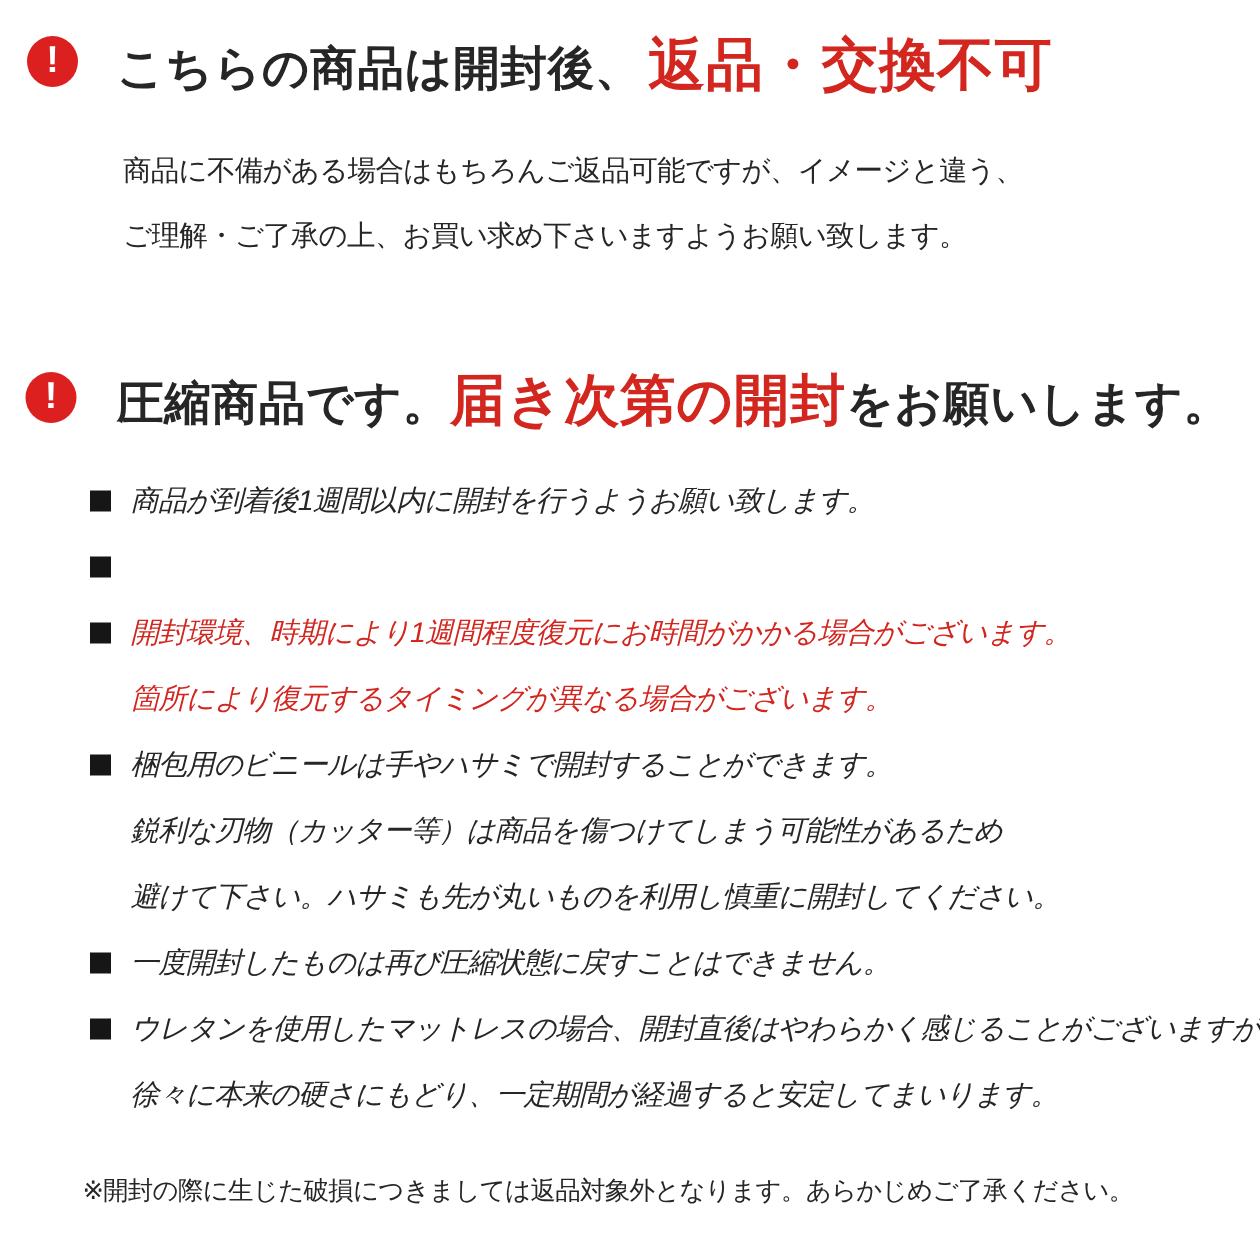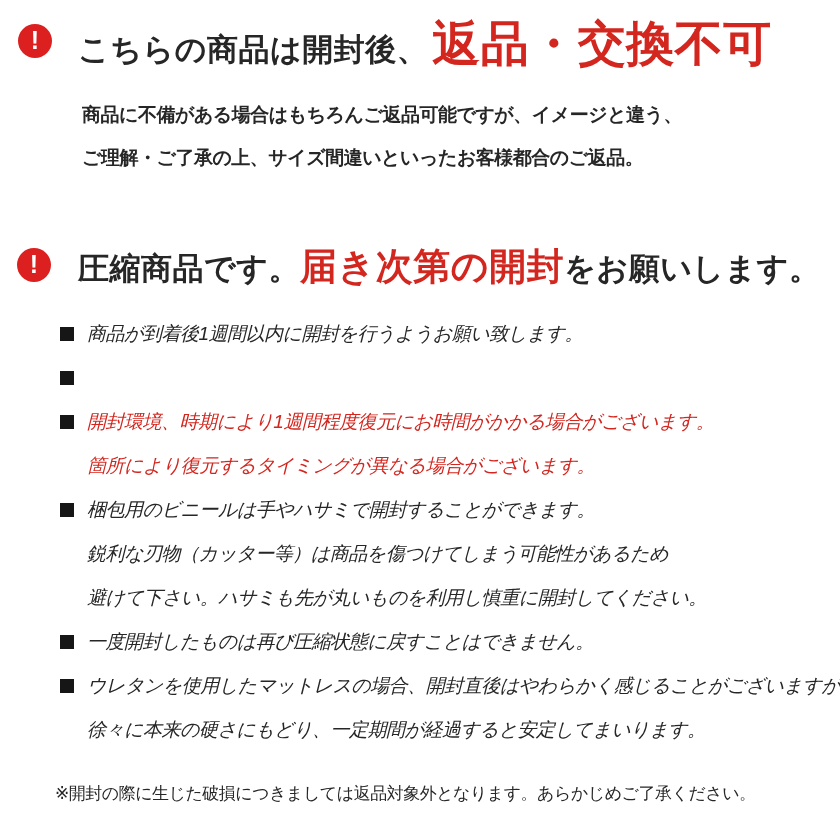--- a/index.html
+++ b/index.html
@@ -47,30 +47,30 @@
     color:var(--text);
     letter-spacing:0.5px;
   }
   .h1{top:21px;font-size:31px;line-height:46px;}
   .h2{top:244px;font-size:31px;line-height:46px;}
   .h-red{
     color:var(--red);
     font-size:37px;
     font-weight:700;
   }
-  .h1 .h-red{font-size:48px;margin-left:4px;}
+  .h1 .h-red{font-size:38px;margin-left:4px;}
   
   .para{
     position:absolute;
     left:82px;
     top:93px;
     font-size:19px;
     line-height:43px;
     letter-spacing:-0.5px;
-    font-weight:700;
+    font-weight:400;
     white-space:nowrap;
   }
   
   .notes{
     position:absolute;
     left:60px;
     top:312px;
     width:780px;
     font-style:italic;
   }
@@ -107,21 +107,21 @@
 
 <main class="page">
 
   <span class="warn-icon icon1">
     <span class="excl">!</span>
   </span>
   <h1 class="heading h1"><span>こちらの商品は開封後、</span><span class="h-red">返品・交換不可</span></h1>
 
   <div class="para">
     <p>商品に不備がある場合はもちろんご返品可能ですが、イメージと違う、</p>
-    <p>ご理解・ご了承の上、サイズ間違いといったお客様都合のご返品。</p>
+    <p>ご理解・ご了承の上、お買い求め下さいますようお願い致します。</p>
   </div>
 
   <span class="warn-icon icon2">
     <span class="excl">!</span>
   </span>
   <h2 class="heading h2"><span>圧縮商品です。</span><span class="h-red">届き次第の開封</span><span>をお願いします。</span></h2>
 
   <div class="notes">
       <div class="note-row">
     <span class="bullet-square"></span>

